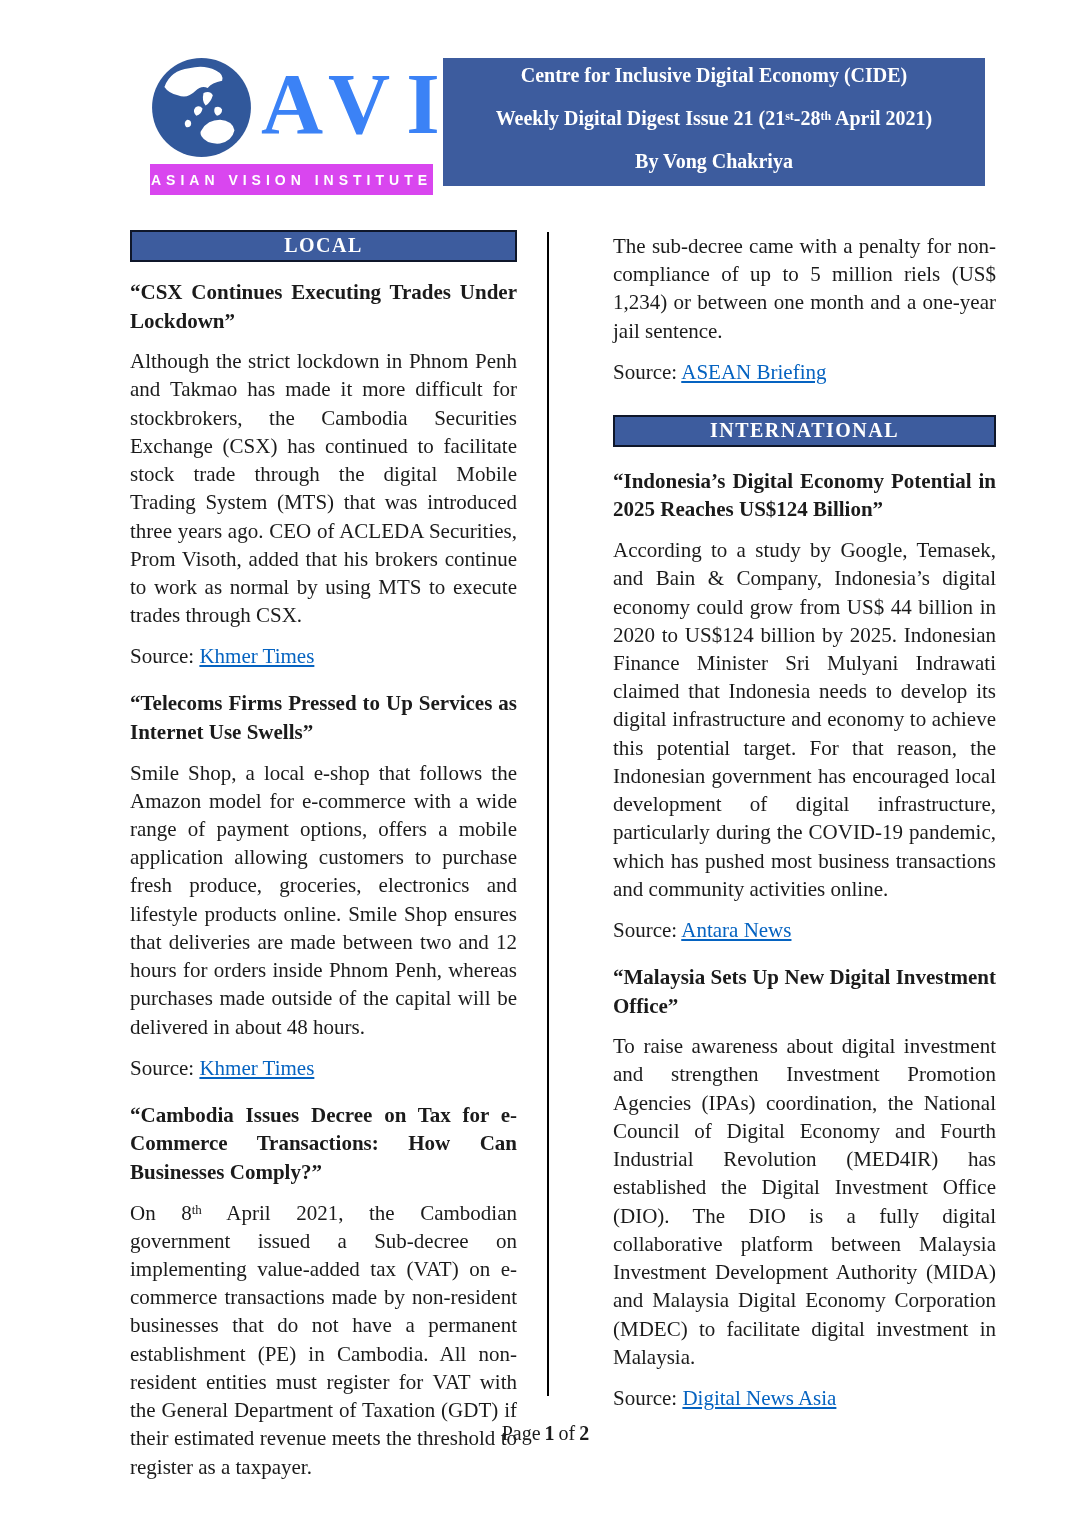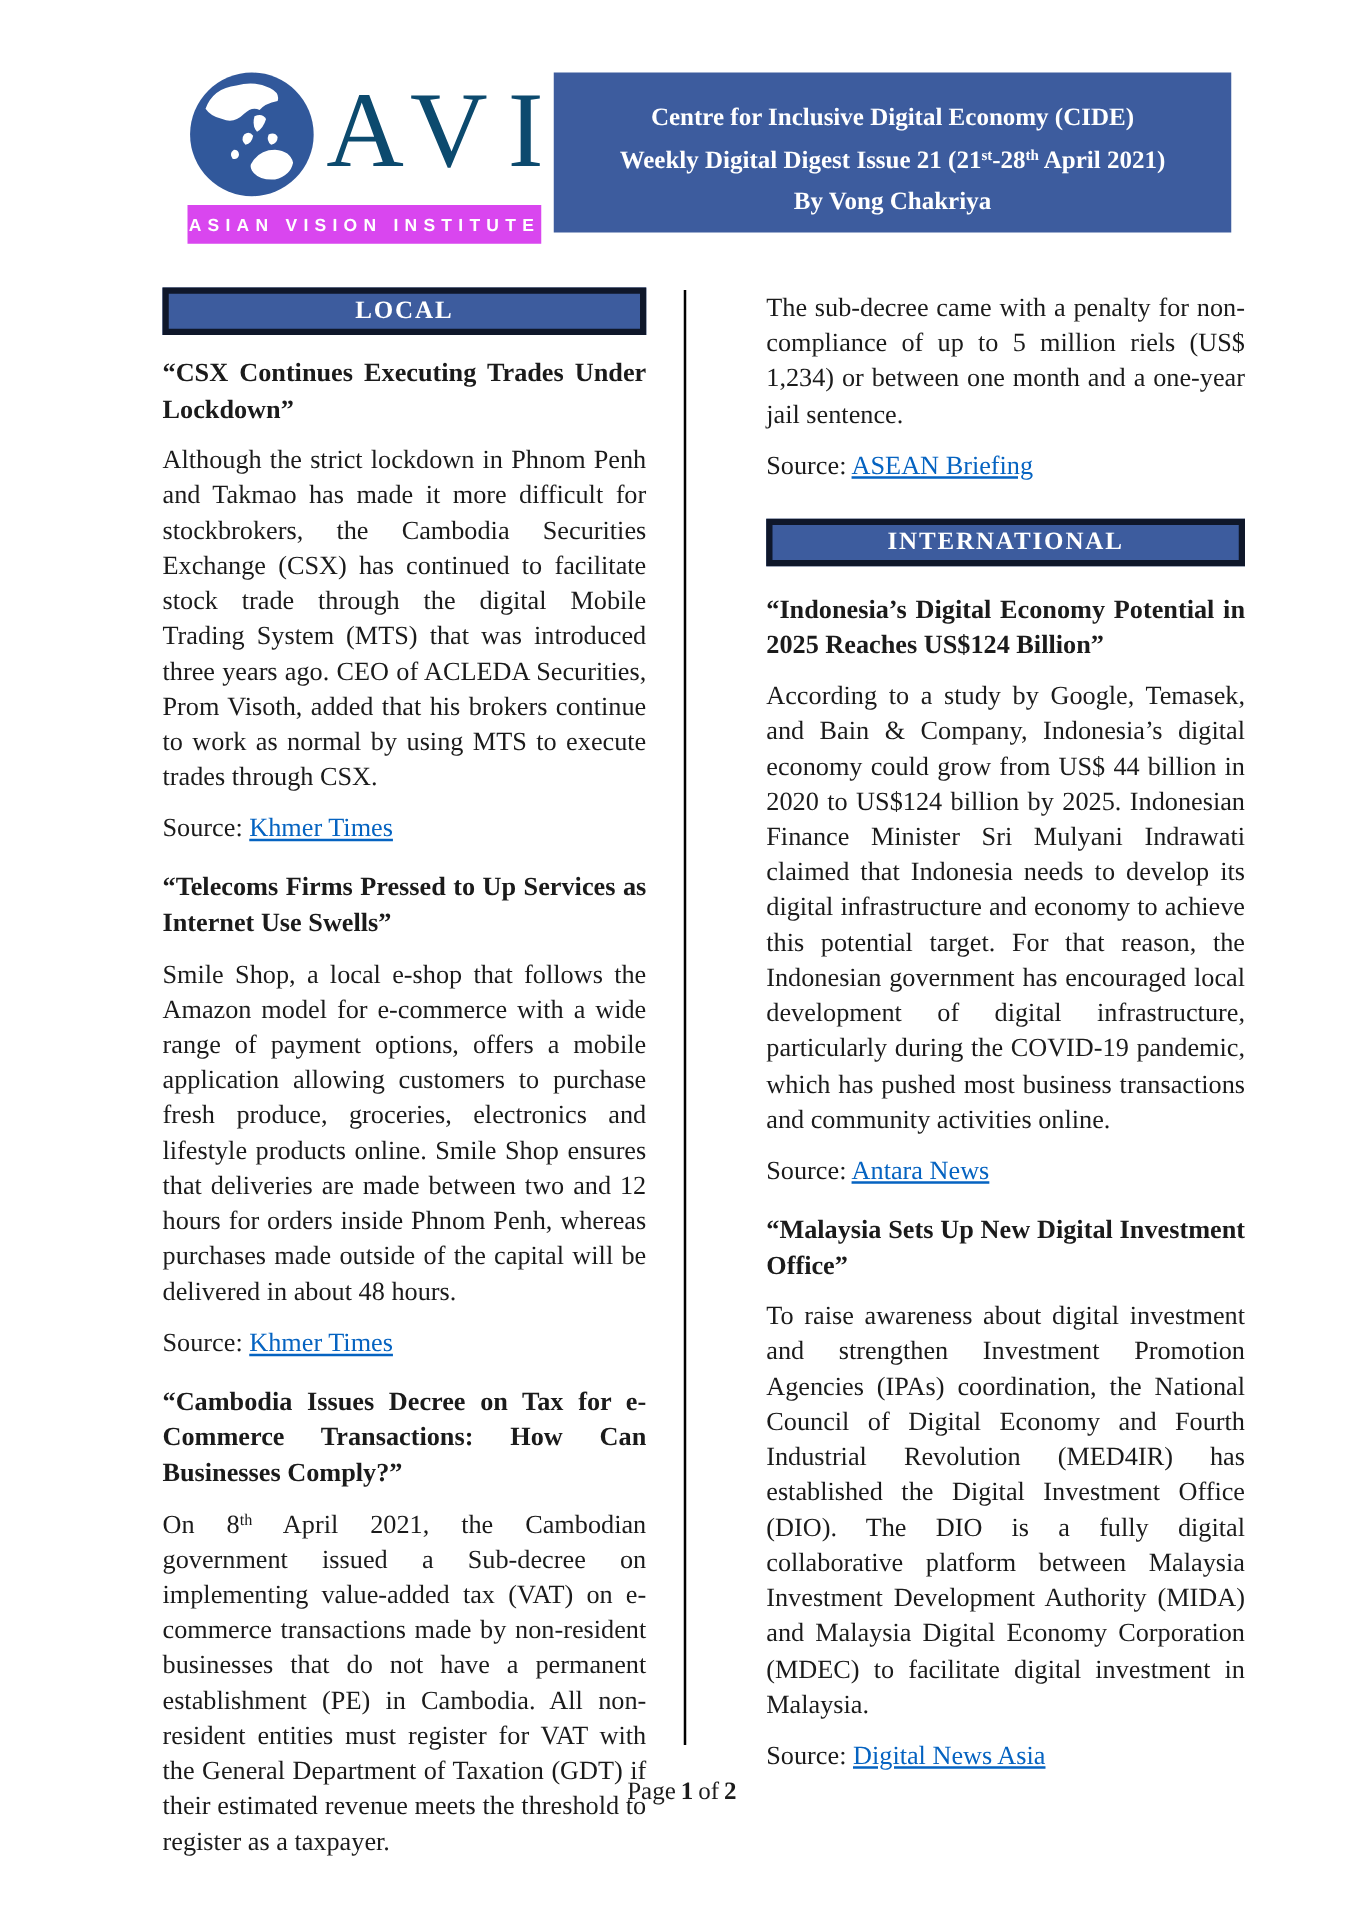--- a/index.html
+++ b/index.html
@@ -13,48 +13,48 @@
   }
   .page { position:absolute; inset:0; background:#ffffff; }
 
   
   .logo { position:absolute; left:150px; top:56px; width:285px; }
   .logo-top { display:flex; align-items:flex-start; }
   .logo-globe { width:103px; height:103px; flex:0 0 auto; }
   .logo-acronym {
     font-family:"Liberation Serif", serif;
     font-size:86px; line-height:96px;
-    color:#0c4a6e; letter-spacing:16px;
-    margin-left:8px; font-weight:400;
+    color:#3b82f6; letter-spacing:16px;
+    margin-left:8px; font-weight:700;
   }
   .logo-banner {
     margin-top:5px; width:283px;
     background:#d946ef; color:#ffffff;
     font-family:"Liberation Sans", sans-serif;
     font-weight:bold; font-size:14px; letter-spacing:5px;
     text-align:center; padding:8px 0 7px;
   }
 
   
   .masthead {
     position:absolute; left:443px; top:58px; width:542px; height:128px;
     background:#3D5C9E; color:#ffffff;
     display:flex; flex-direction:column; justify-content:space-between;
-    text-align:center; padding:24px 6px 12px;
+    text-align:center; padding:5px 6px 12px;
     font-weight:bold; font-size:20px; line-height:1.25;
   }
   .masthead sup { font-size:12px; vertical-align:baseline; position:relative; top:-0.45em;text-align:right; }
 
   
   .col-left  { position:absolute; left:130px; top:230px; width:387px; }
   .col-right { position:absolute; left:613px; top:230px; width:383px; }
   .divider   { position:absolute; left:547px; top:232px; width:2px; height:1164px; background:#000; }
 
   .section-bar {
-    background:#3D5C9E; border:5px solid #0f172a;
+    background:#3D5C9E; border:2px solid #0f172a;
     color:#ffffff; text-align:center;
     font-size:20px; font-weight:bold; letter-spacing:1.5px;
     padding:2px 0 3px;
   }
   .section-bar.intl { margin-top:30px; }
 
   .article-title {
     font-weight:bold; font-size:21px; line-height:1.36;
     text-align:justify; margin-top:20px;
   }

